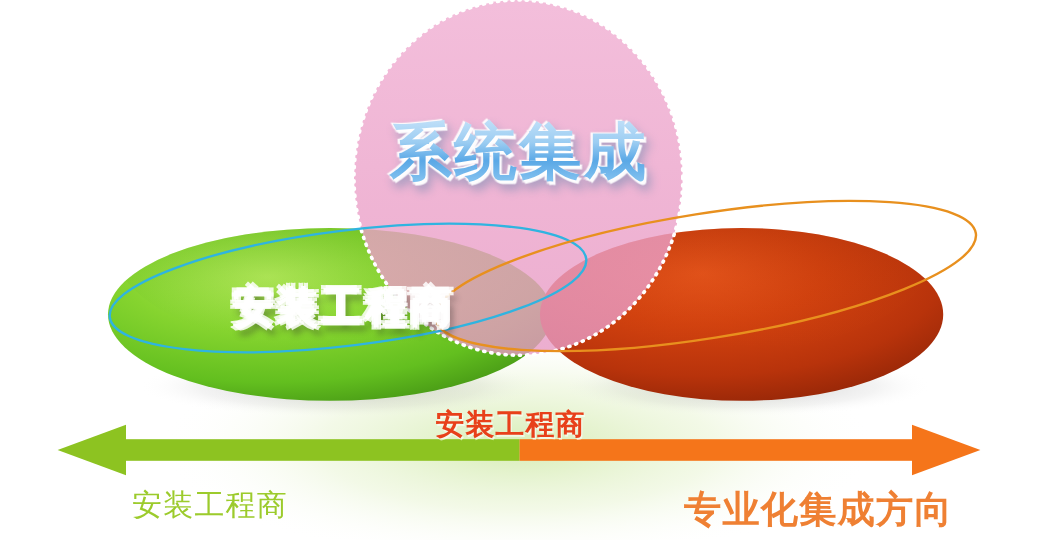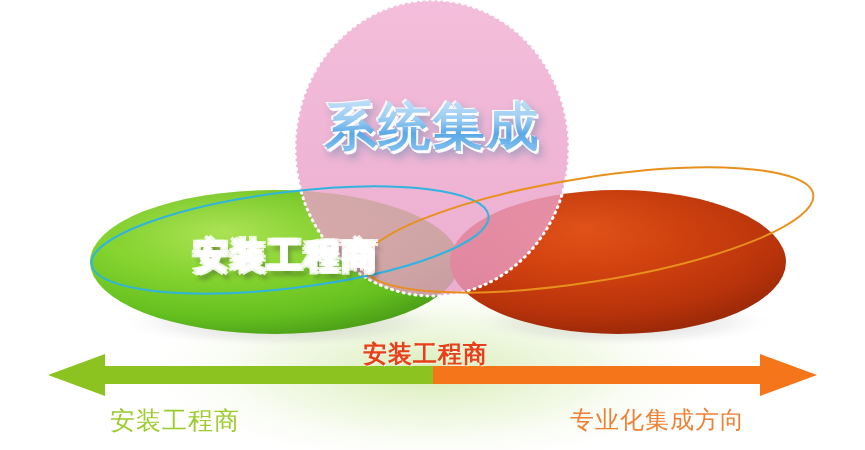--- a/index.html
+++ b/index.html
@@ -82,22 +82,22 @@
     left: 110px;
     top: 404px;
     font-size: 25px;
     font-weight: normal;
     color: #9ccb2c;
     letter-spacing: 1px;
   }
   .lbl-axis-rightend {
     left: 570px;
     top: 404px;
-    font-size: 24px;
-    font-weight: normal;
+    font-size: 31px;
+    font-weight: bold;
     color: #ef8033;
     letter-spacing: 1px;
   }
 </style>
 </head>
 <body>
 
 <div id="stage">
 
   <svg id="venn-svg" viewBox="0 0 865 450">

